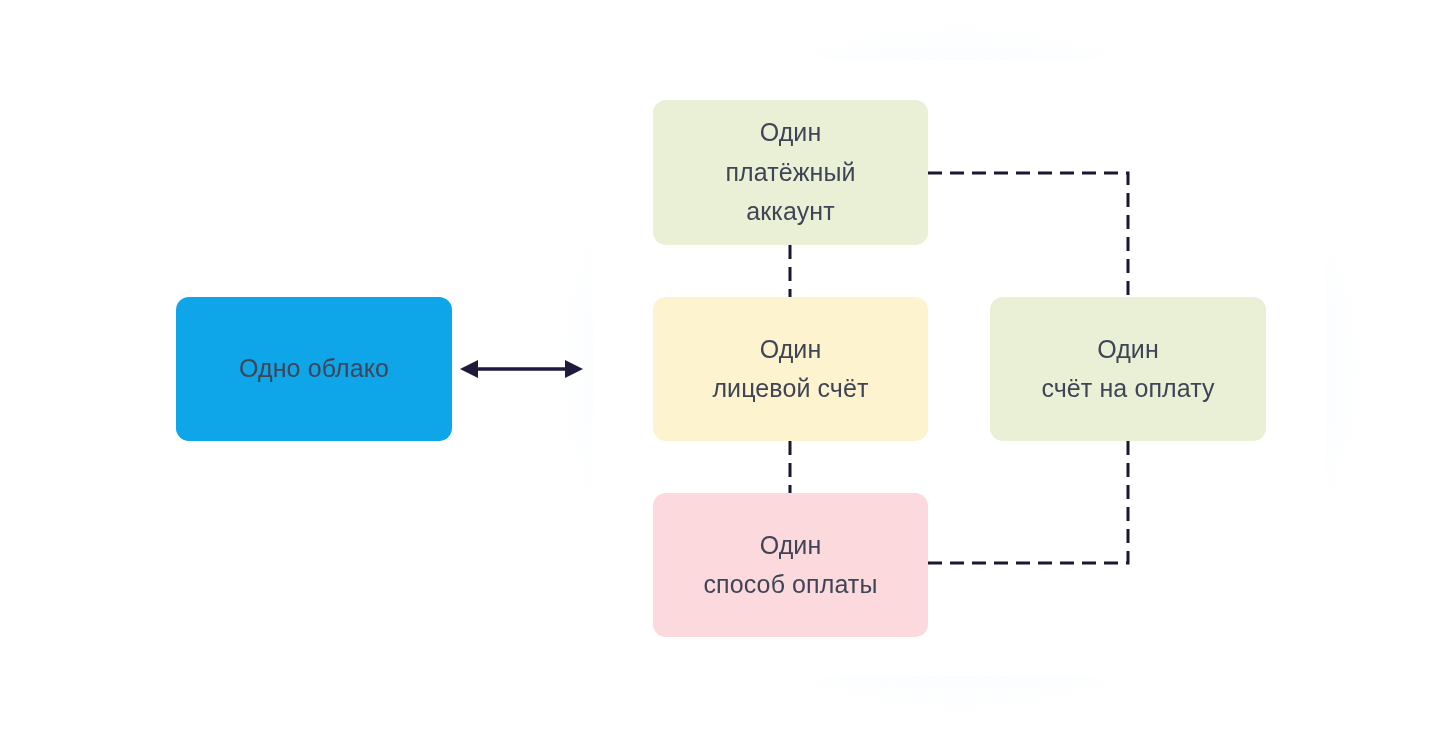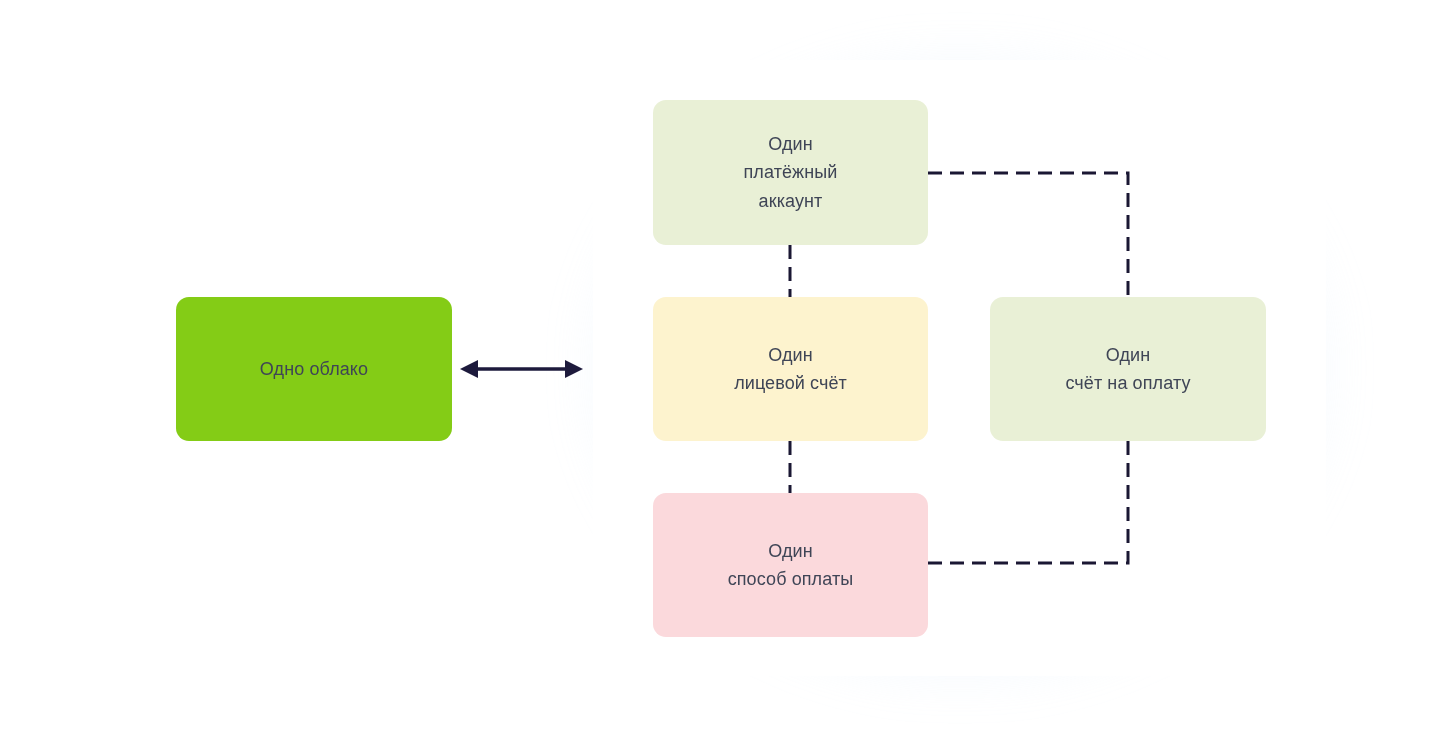--- a/index.html
+++ b/index.html
@@ -42,29 +42,29 @@
 
   
   .node {
     position: absolute;
     border-radius: 13px;
     display: flex;
     align-items: center;
     justify-content: center;
     text-align: center;
     color: #3f4556;
-    font-size: 18px;
+    font-size: 25px;
     line-height: 1.58;
     letter-spacing: 0.1px;
     white-space: pre-line;
     box-sizing: border-box;
     padding: 4px 10px;
   }
 
-  .node-cloud   { left: 176px; top: 297px; width: 276px; height: 144px; background: #84cc16; }
+  .node-cloud   { left: 176px; top: 297px; width: 276px; height: 144px; background: #0ea5e9; }
   .node-account { left: 653px; top: 100px; width: 275px; height: 145px; background: #e9f0d6; }
   .node-ls      { left: 653px; top: 297px; width: 275px; height: 144px; background: #fdf3ce; }
   .node-method  { left: 653px; top: 493px; width: 275px; height: 144px; background: #fbd9dc; }
   .node-invoice { left: 990px; top: 297px; width: 276px; height: 144px; background: #e9f0d6; }
 
   
   .edges {
     position: absolute;
     left: 0; top: 0;
     width: 1440px;

